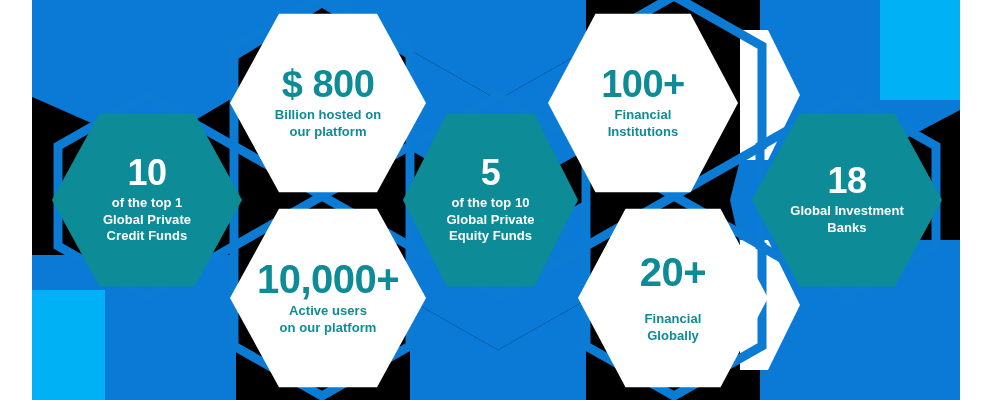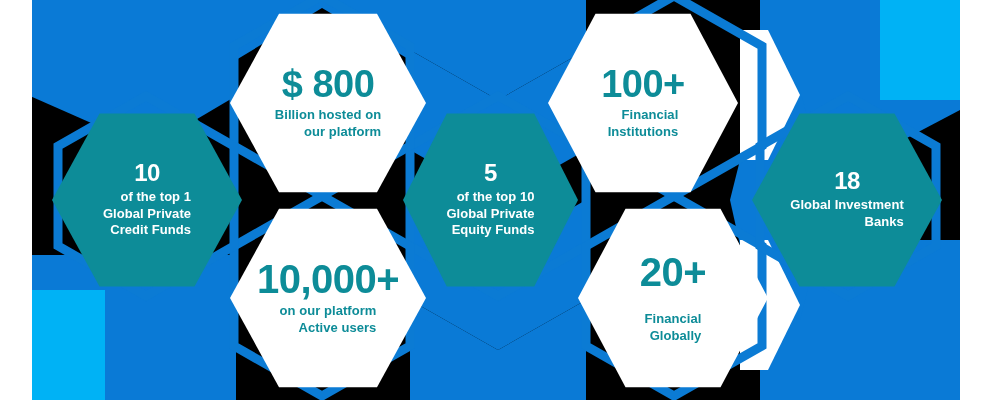--- a/index.html
+++ b/index.html
@@ -15,21 +15,21 @@
   
   #bg-art{position:absolute;inset:0;width:994px;height:400px;}
 
   
   .hex{
     position:absolute;
     display:flex;
     flex-direction:column;
     align-items:center;
     justify-content:center;
-    text-align:right;
+    text-align:center;
     -webkit-clip-path:polygon(25% 2%,75% 2%,100% 50%,75% 98%,25% 98%,0% 50%);
     clip-path:polygon(25% 2%,75% 2%,100% 50%,75% 98%,25% 98%,0% 50%);
     box-sizing:border-box;
   }
   .hex.teal{background:#0d8c98;color:#ffffff;}
   .hex.white{background:#ffffff;color:#0d8c98;}
 
   .hex .num{
     font-weight:700;
     line-height:1.0;
@@ -39,21 +39,21 @@
   }
   .hex .lines{
     font-weight:700;
     line-height:1.28;
     font-size:13px;
     letter-spacing:0.05px;
   }
   .hex .lines div{white-space:nowrap;}
 
   
-  .row-mid .num{font-size:24px;}
+  .row-mid .num{font-size:36px;}
   .row-top .num{font-size:38px;}
   .row-bot .num{font-size:40px;}
 
   
   .h-credit   {left:52px; top:110px; width:190px;height:180px;}
   .h-dollar   {left:230px;top:10px;  width:196px;height:186px;}
   .h-equity   {left:403px;top:110px; width:175px;height:180px;}
   .h-100      {left:548px;top:10px;  width:190px;height:186px;}
   .h-banks    {left:752px;top:110px; width:190px;height:180px;}
   .h-users    {left:230px;top:205px; width:196px;height:186px;}
@@ -147,22 +147,22 @@
     <div class="num">18</div>
     <div class="lines">
       <div>Global Investment</div>
       <div>Banks</div>
     </div>
   </div>
 
   <div class="hex white row-bot h-users">
     <div class="num">10,000+</div>
     <div class="lines">
+      <div>Active users</div>
       <div>on our platform</div>
-      <div>Active users</div>
     </div>
   </div>
 
   <div class="hex white row-bot h-countries">
     <div class="num">20+</div>
     <div class="lines">
       <div>Financial</div>
       <div>Globally</div>
     </div>
   </div>

